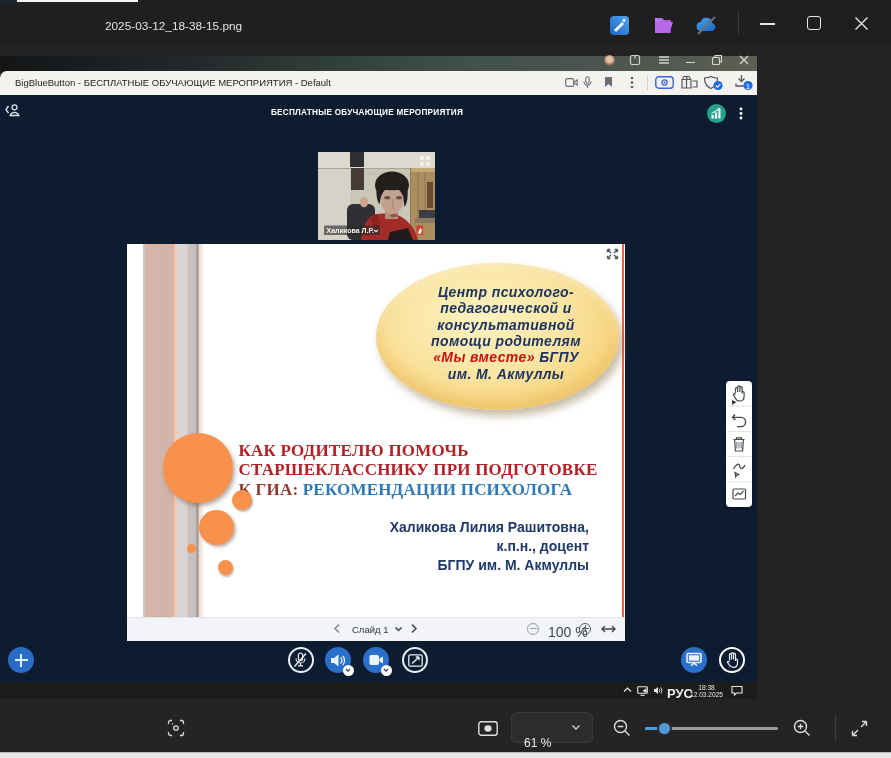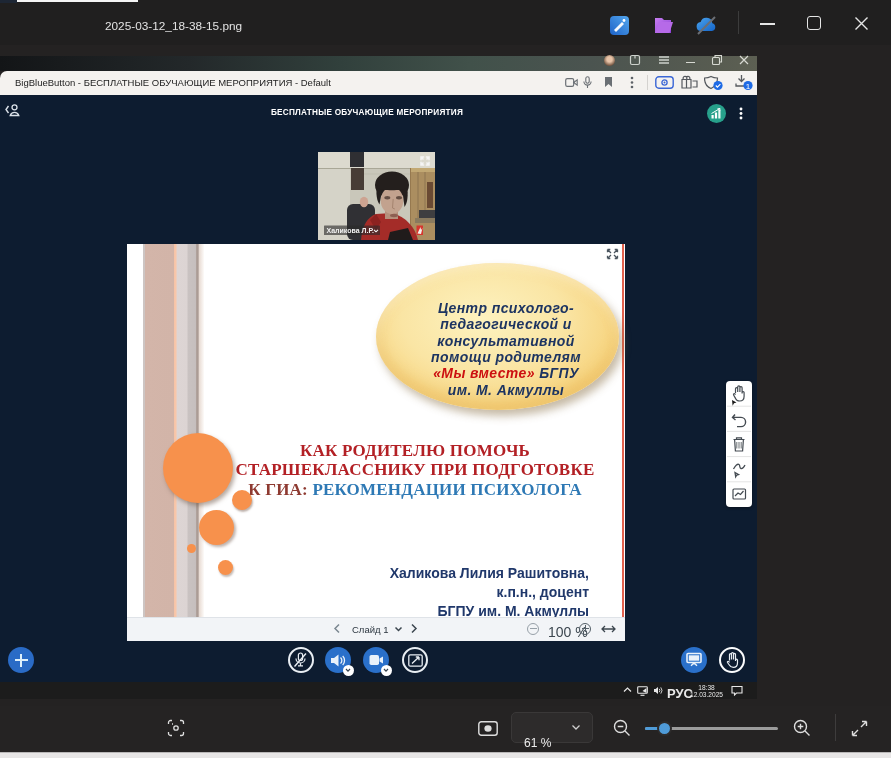--- a/index.html
+++ b/index.html
@@ -214,28 +214,28 @@
         <path d="M8 5 L11.5 1.5 M11.5 1.5 v2.8 M11.5 1.5 h-2.8"></path>
         <path d="M5 7 L1.5 10.5 M1.5 10.5 v-2.8 M1.5 10.5 h2.8"></path>
         <path d="M8 7 L11.5 10.5 M11.5 10.5 v-2.8 M11.5 10.5 h-2.8"></path>
       </g>
     </svg>
 
     <div class="abs" style="left:375.8px;top:207.2px;width:243.6px;height:147px;border-radius:50%;
       background:radial-gradient(ellipse at 44% 38%, #fdf2bf 0%, #fae5a4 42%, #f6d27b 74%, #f0c263 93%, #eebd5c 100%);
       box-shadow:4px 6px 9px rgba(130,105,60,0.45), inset 0 -8px 14px rgba(225,170,70,0.4), inset 0 4px 10px rgba(255,250,230,0.5);"></div>
     <div class="abs" style="left:506px;top:227.8px;transform:translateX(-50%);text-align:center;
-      font-weight:bold;font-style:italic;font-size:14px;letter-spacing:0.4px;line-height:16.4px;color:#1d3461;white-space:nowrap;margin-top:16px;">
+      font-weight:bold;font-style:italic;font-size:14px;letter-spacing:0.4px;line-height:16.4px;color:#1d3461;white-space:nowrap;">
       Центр психолого-<br>педагогической и<br>консультативной<br>помощи родителям<br><span style="color:#cc0f10">«Мы вместе»</span> БГПУ<br>им. М. Акмуллы</div>
 
-    <div class="abs" style="left:415px;top:384.5px;transform:translateX(-50%);text-align:center;font-family:'Liberation Serif',serif;
-      font-weight:bold;font-size:17px;letter-spacing:0.2px;line-height:19.5px;color:#b32025;white-space:nowrap;">
+    <div class="abs" style="left:415px;top:384.5px;transform:translateX(-50%);font-family:'Liberation Serif',serif;
+      font-weight:bold;font-size:17px;letter-spacing:0.2px;line-height:19.5px;color:#b32025;white-space:nowrap;padding-left:6px;">
       КАК РОДИТЕЛЮ ПОМОЧЬ<br>СТАРШЕКЛАССНИКУ ПРИ ПОДГОТОВКЕ<br><span style="color:#8e3a31">К ГИА:</span> <span style="color:#2e79b5">РЕКОМЕНДАЦИИ ПСИХОЛОГА</span></div>
 
-    <div class="abs" style="left:309px;top:461.5px;width:280px;text-align:right;font-weight:bold;font-size:14px;line-height:19.2px;color:#20386b;margin-top:46px;">
+    <div class="abs" style="left:309px;top:461.5px;width:280px;text-align:right;font-weight:bold;font-size:14px;line-height:19.2px;color:#20386b;">
       Халикова Лилия Рашитовна,<br>к.п.н., доцент<br>БГПУ им. М. Акмуллы</div>
 
     <div class="abs" style="left:162.5px;top:376.5px;width:70px;height:70px;border-radius:50%;background:#f7914c;box-shadow:2px 3px 4px rgba(110,85,70,0.5);"></div>
     <div class="abs" style="left:198.5px;top:453.5px;width:35px;height:35px;border-radius:50%;background:#f7914c;box-shadow:2px 2px 3px rgba(110,85,70,0.45);"></div>
     <div class="abs" style="left:232px;top:433.5px;width:20px;height:20px;border-radius:50%;background:#f7914c;box-shadow:1px 2px 2px rgba(110,85,70,0.45);"></div>
     <div class="abs" style="left:186.5px;top:487.5px;width:9px;height:9px;border-radius:50%;background:#f7914c;"></div>
     <div class="abs" style="left:218px;top:503.5px;width:15px;height:15px;border-radius:50%;background:#f7914c;box-shadow:1px 2px 2px rgba(110,85,70,0.4);"></div>
 
     <div class="abs" style="left:127px;top:561px;width:498px;height:24px;background:#f2f4f7;border-top:1px solid #dfe3e8;"></div>
     <svg class="abs" style="left:333px;top:567px;" width="8" height="11" viewBox="0 0 8 11">

